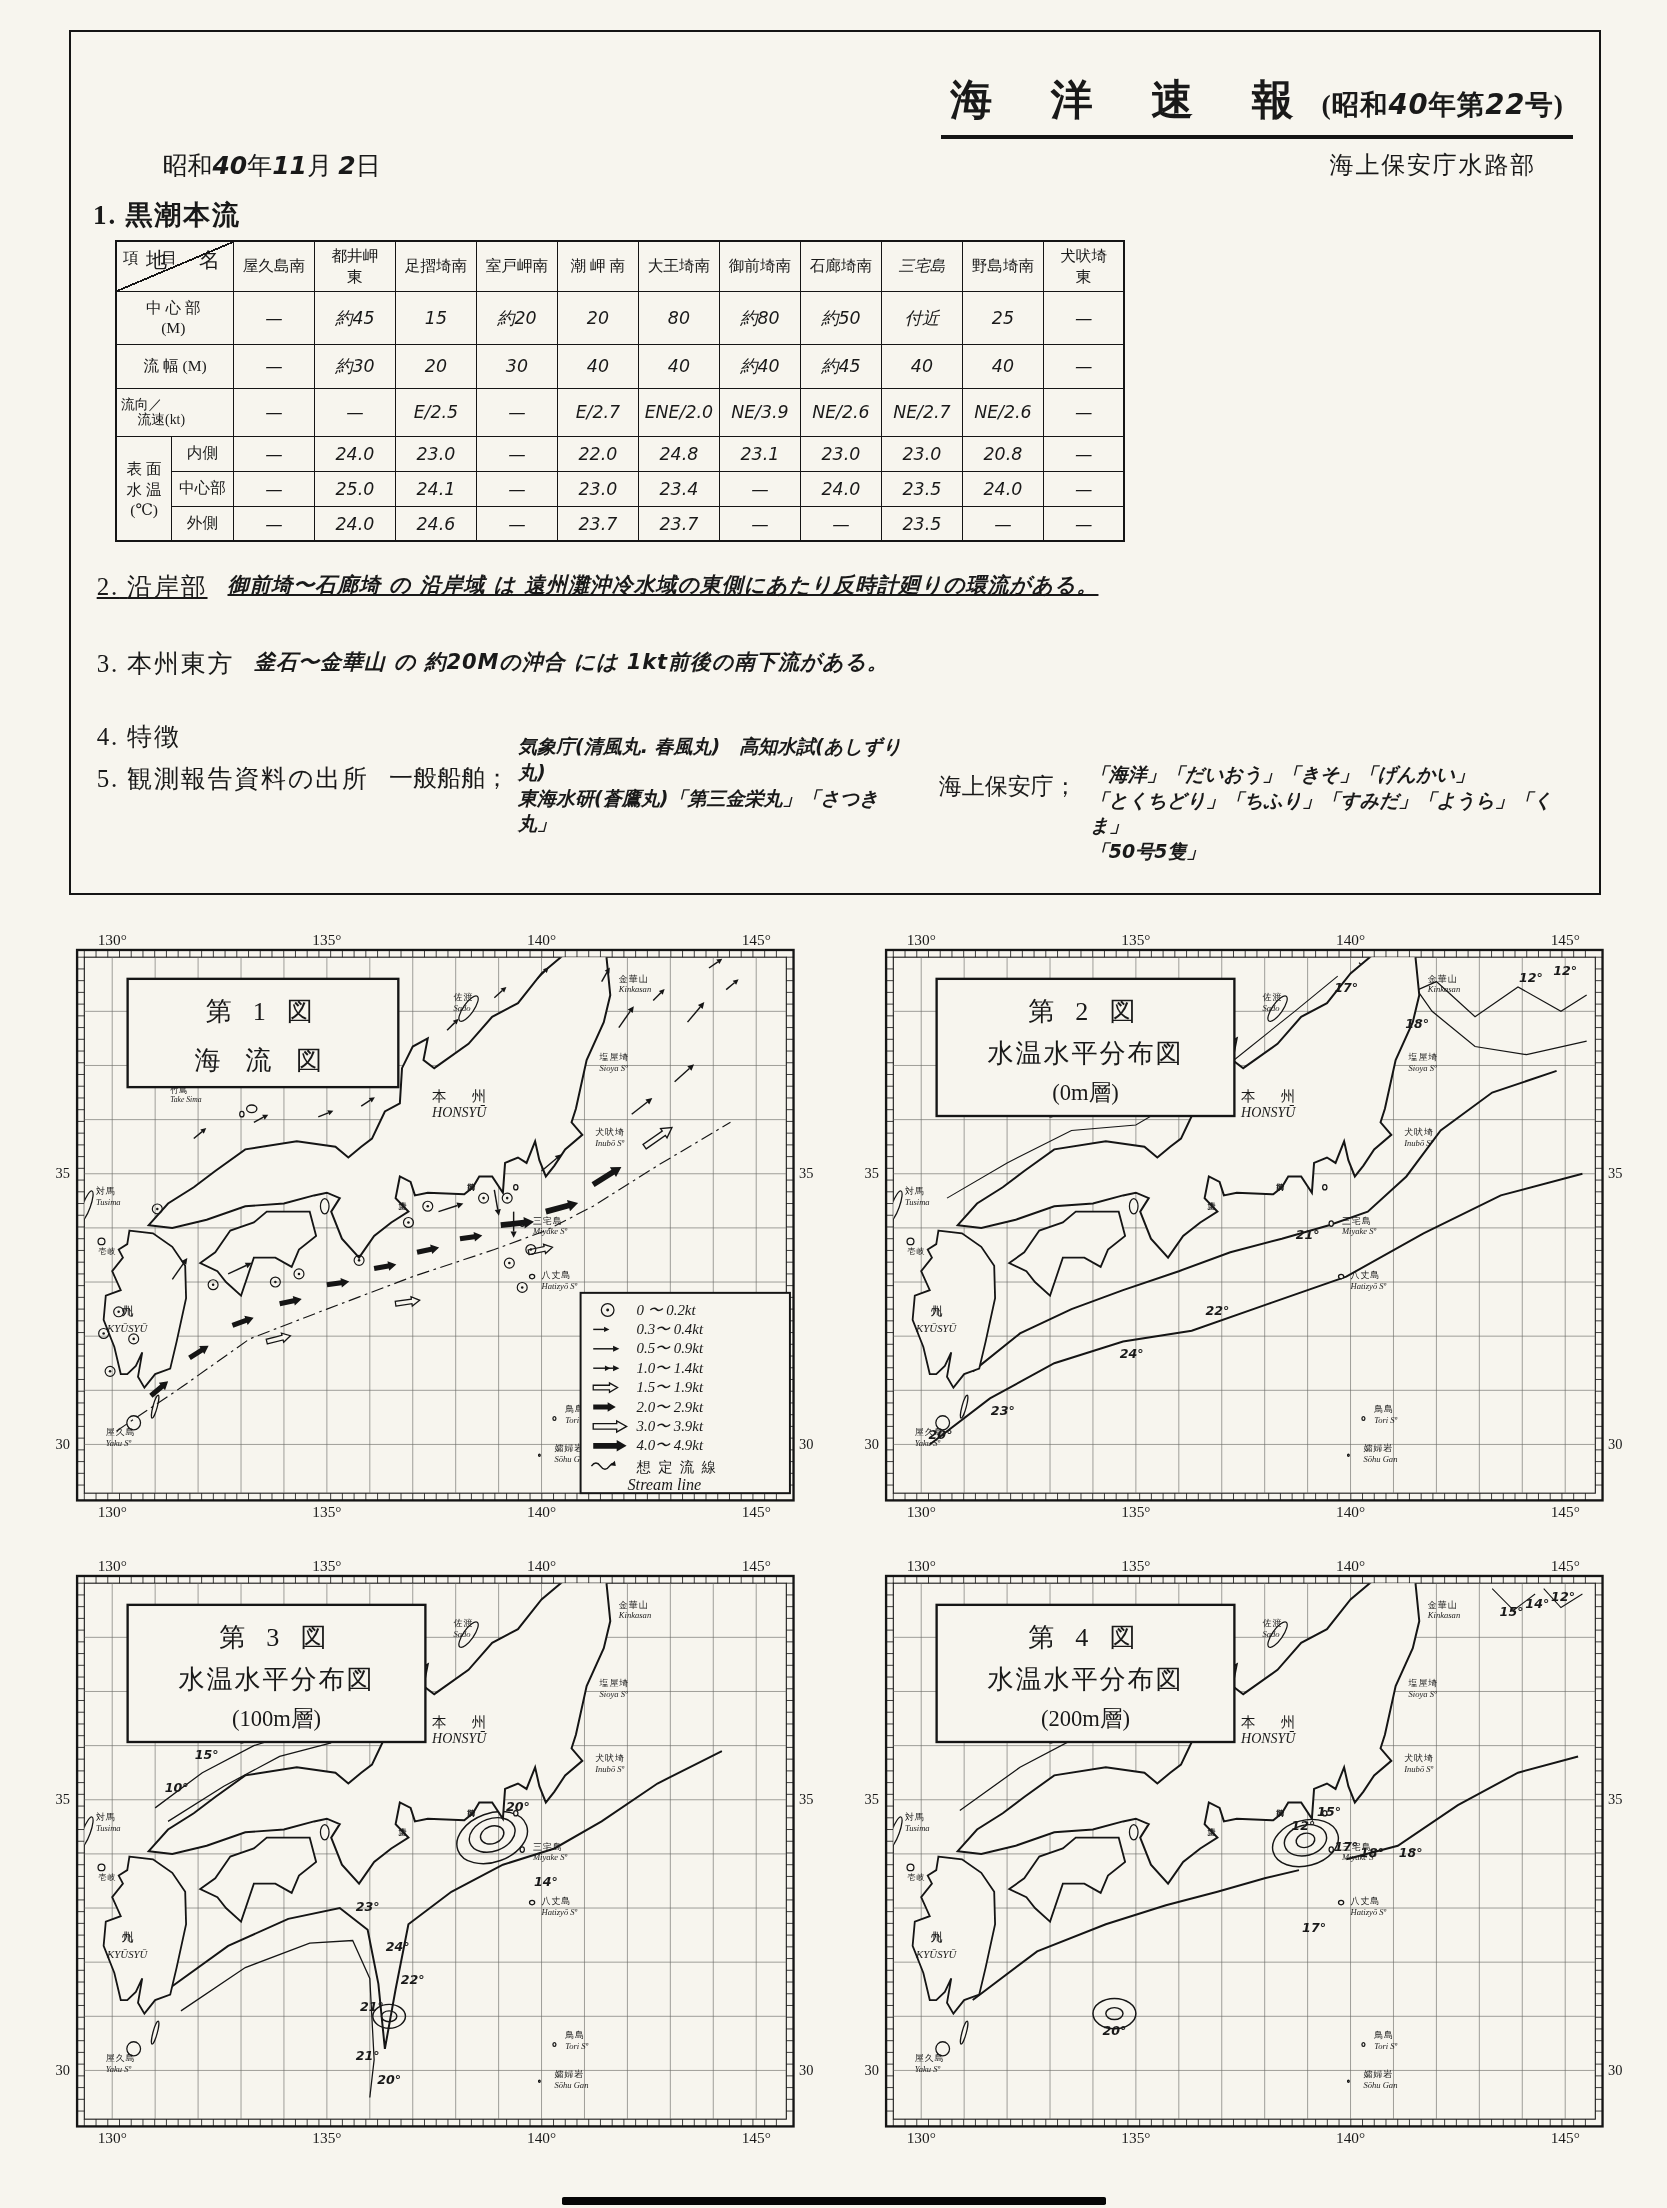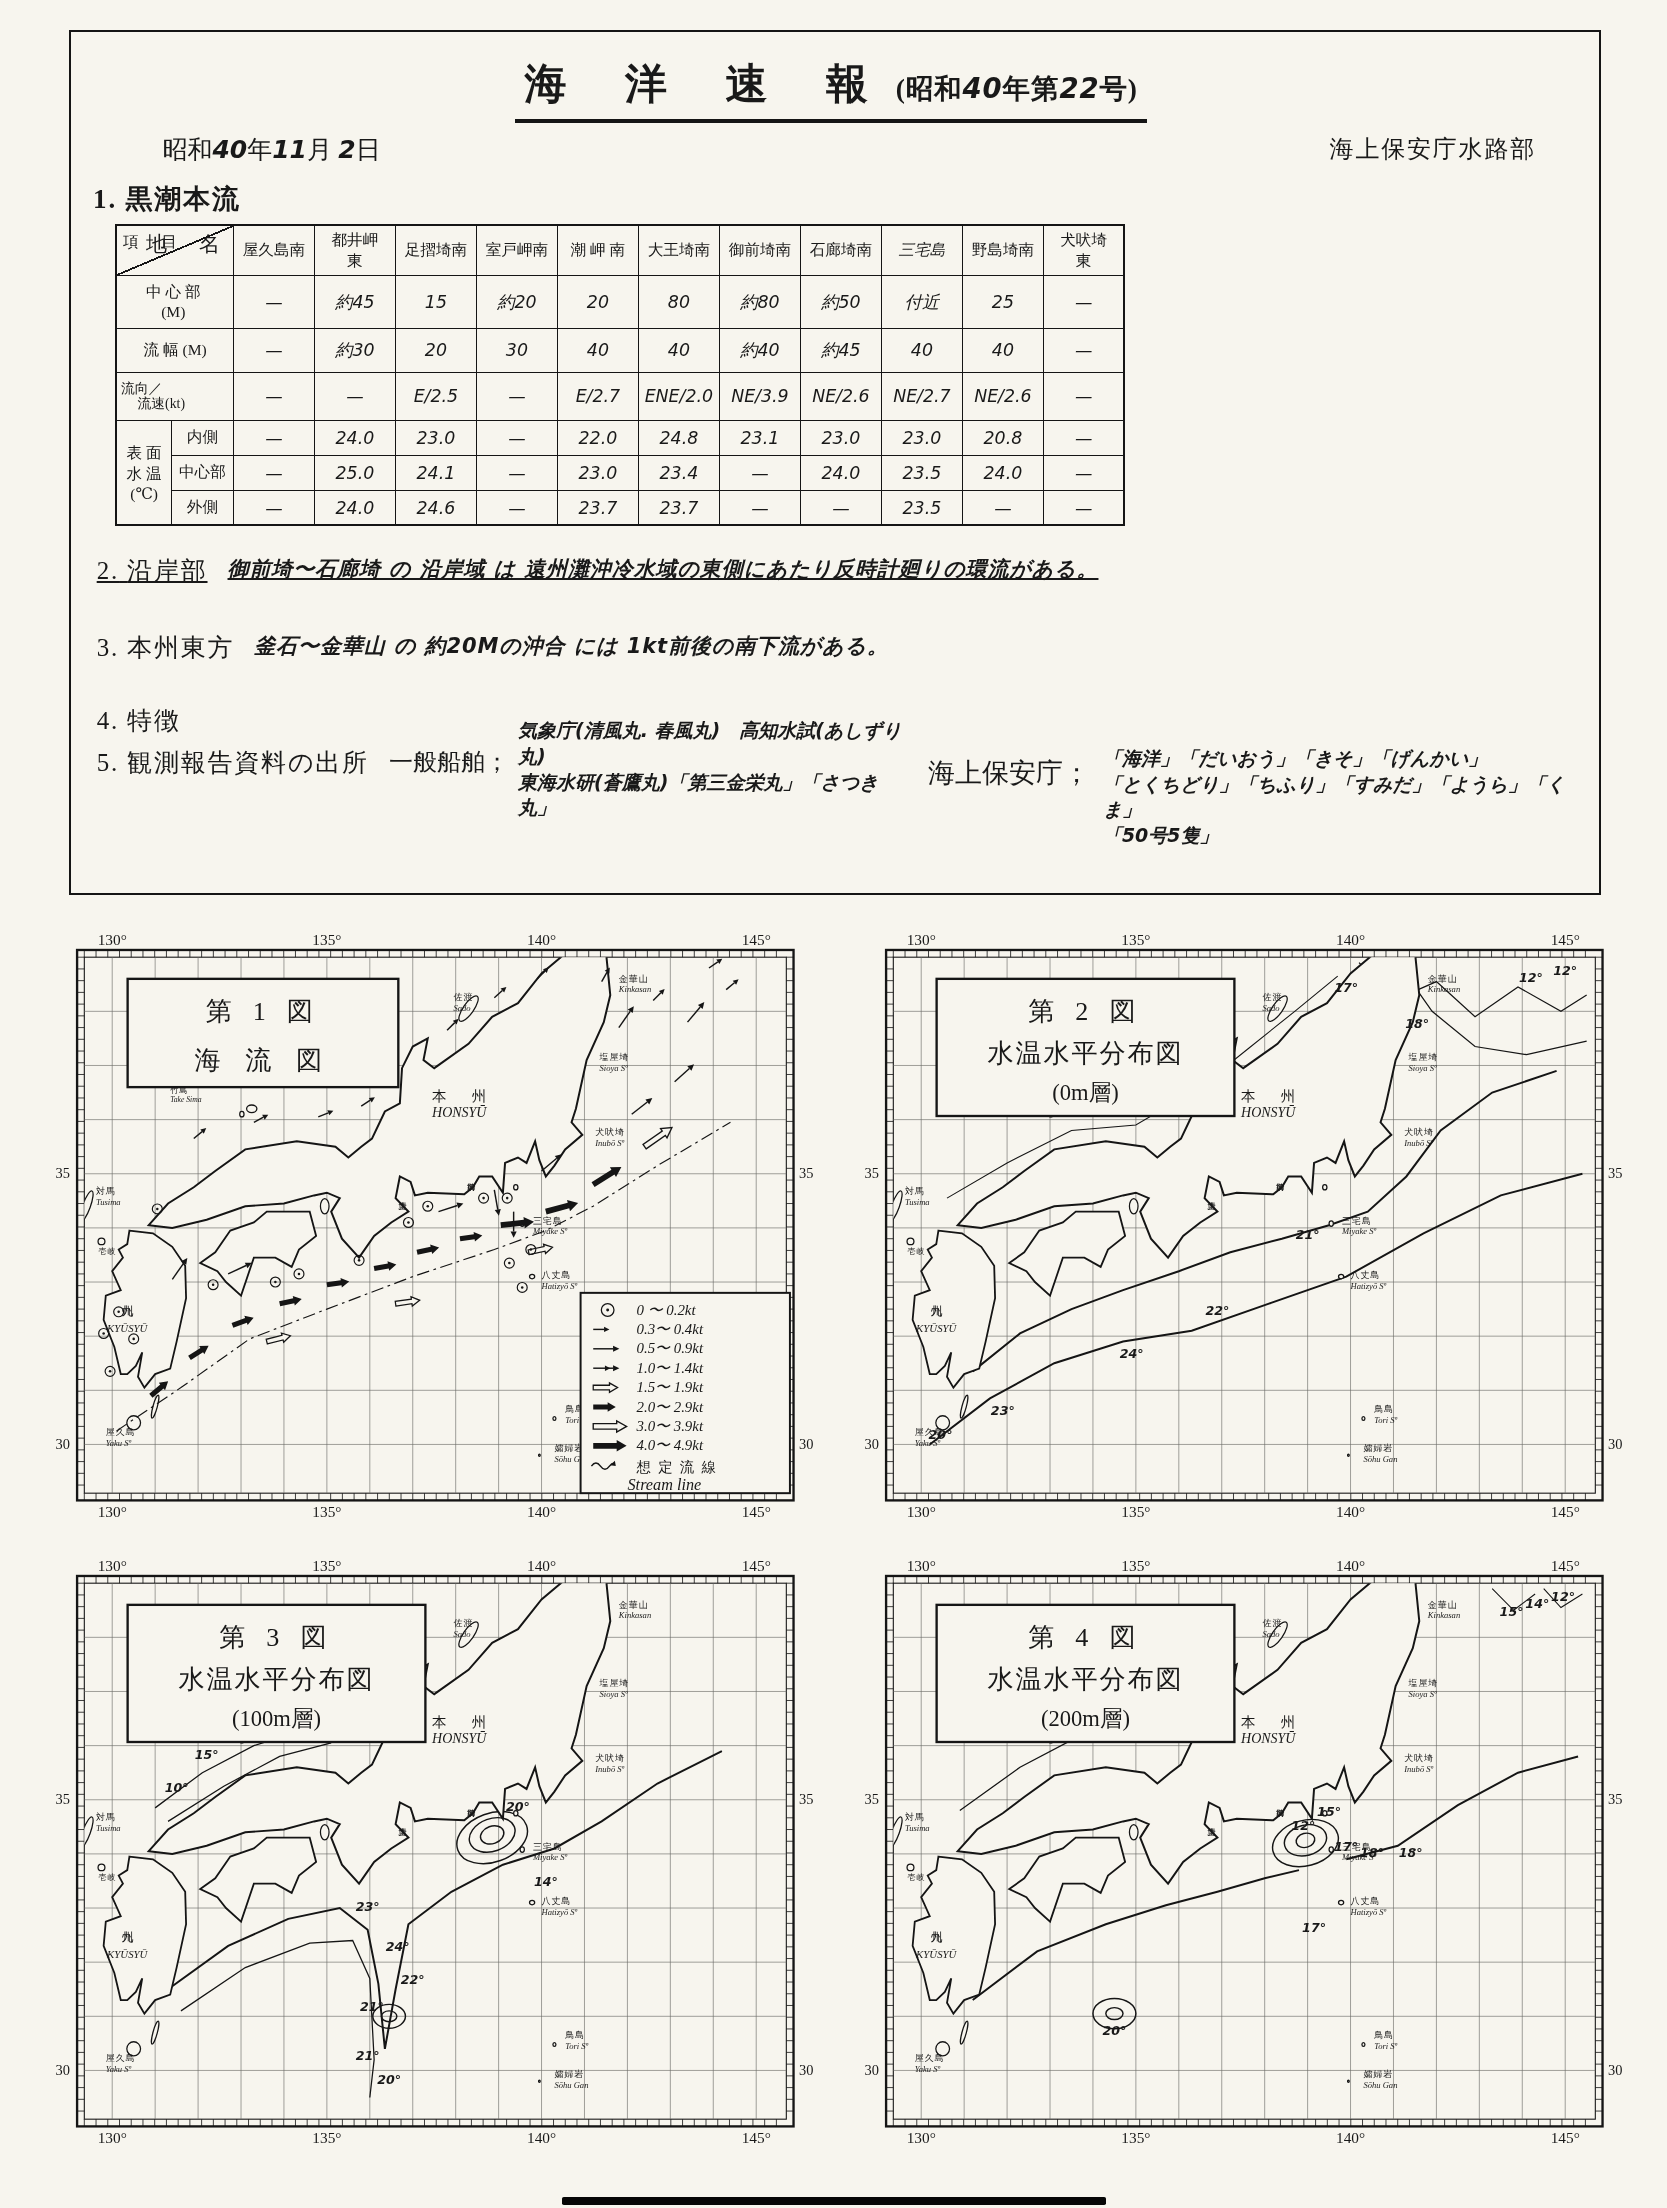--- a/index.html
+++ b/index.html
@@ -1,19 +1,19 @@
 <!DOCTYPE html>
 <html style="font-size:14.7px"><head>
 <meta charset="utf-8">
 <style>
   html,body{margin:0;padding:0;}
   body{width:1668px;height:2209px;background:#efede6;font-family:"Liberation Serif","DejaVu Serif",serif;color:#191919;position:relative;}
   .page{position:relative;width:1668px;height:2209px;background:#f7f5ee;overflow:hidden;}
   .frame{position:absolute;left:69px;top:30px;width:1532px;height:865px;border:2.8px solid #151515;box-sizing:border-box;padding:13px 26px 0 18.4px;}
-  .title-wrap{text-align:center;margin-top:11px;}
+  .title-wrap{text-align:right;margin-top:27px;}
   .title-inner{display:inline-block;border-bottom:4.6px solid #151515;padding:0 9.2px 7.3px 9.2px;}
   .doc-title{font-size:42px;letter-spacing:24px;font-weight:bold;}
   .doc-sfx{font-size:27.5px;font-weight:bold;letter-spacing:0.9px;}
   .hw{font-family:"DejaVu Sans",sans-serif;font-style:italic;font-weight:bold;}
   .hw-num{font-family:"DejaVu Sans",sans-serif;font-style:italic;font-weight:bold;}
   .date-row{display:flex;justify-content:space-between;margin:10px 37px 0 73px;font-size:25px;text-align:right;}
   .agency{font-size:24px;letter-spacing:1.8px;}
   .intro{margin:18.4px 9.2px 0 37px;font-size:23px;letter-spacing:0.9px;}
   .sec1-head{margin:14.7px 0 7.3px 3.7px;font-size:27px;font-weight:bold;letter-spacing:1.8px;}
   
@@ -33,21 +33,21 @@
   .sec-text{font-size:21px;letter-spacing:0.9px;line-height:1.5;}
   .s2{text-decoration:underline;}
   .s3{margin-top:44px;}
   .s4{margin-top:40px;}
   .s4 .sec-text{max-width:1175px;}
   .s5{margin-top:9.2px;}
   .s5pre{font-size:24px;white-space:nowrap;}
   .s5col{display:inline-flex;flex-direction:column;margin-left:9.2px;}
   .s5col .hw{font-size:19px;line-height:1.35;}
   .s5col.raised{margin-top:-27.5px;}
-  .s5mid{font-size:27px;white-space:nowrap;margin:9.2px 3.7px 0 24px;text-align:center;}
+  .s5mid{font-size:23px;white-space:nowrap;margin:9.2px 3.7px 0 24px;text-align:center;}
   
   .maps{position:absolute;left:41px;top:923px;width:1585px;display:grid;grid-template-columns:776px 776px;grid-column-gap:33px;grid-row-gap:9.2px;}
   .map-cell{width:776px;height:617px;}
   svg text{fill:#191919;}
   .scan-bar{position:absolute;left:562px;top:2197px;width:544px;height:8.3px;background:#060606;border-radius:1.8px;}
 </style>
 </head>
 <body>
 
 <div class="page">

